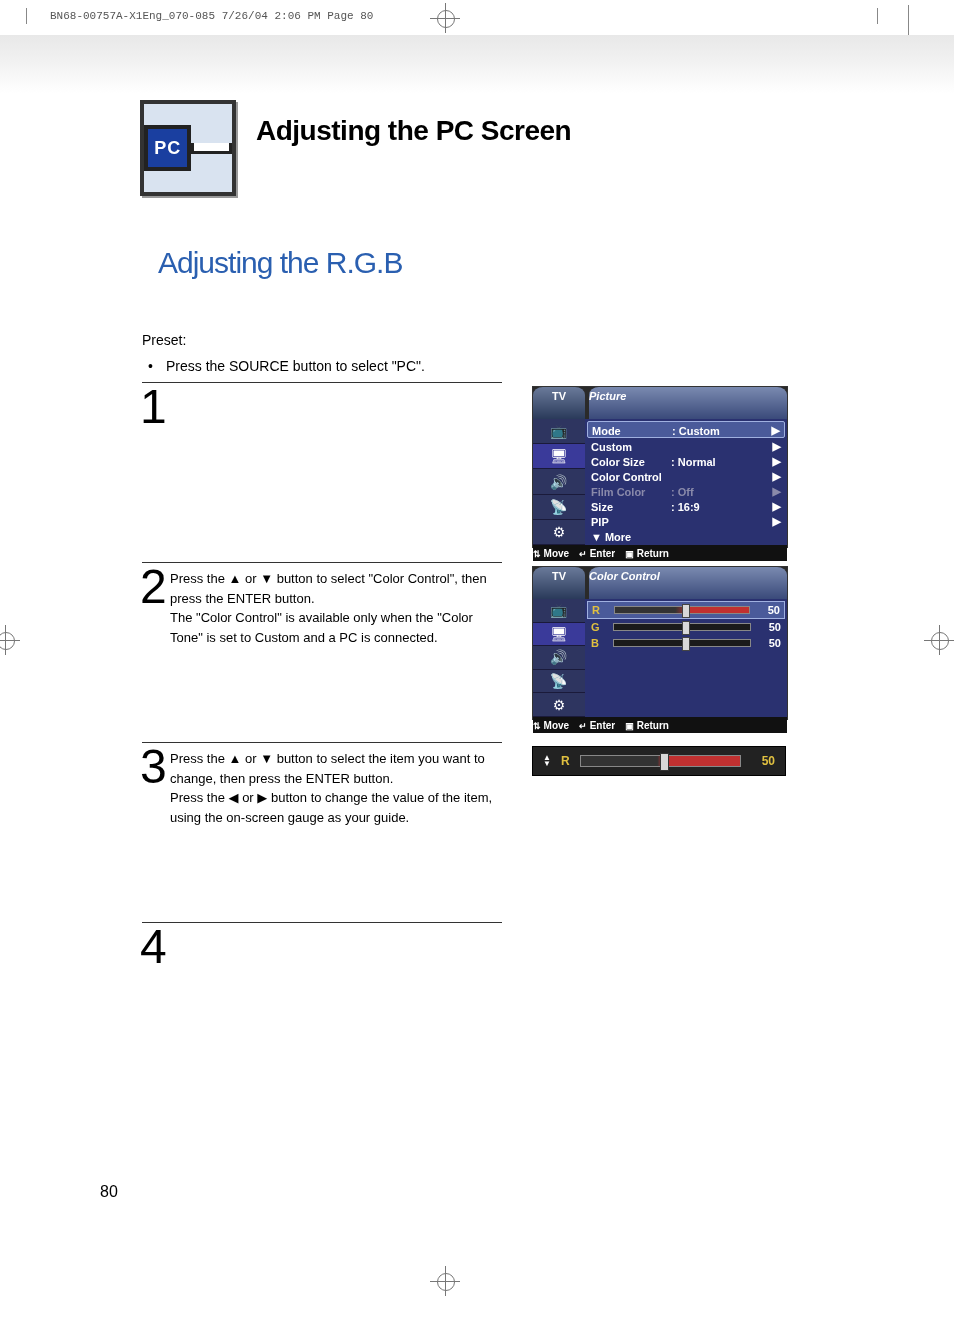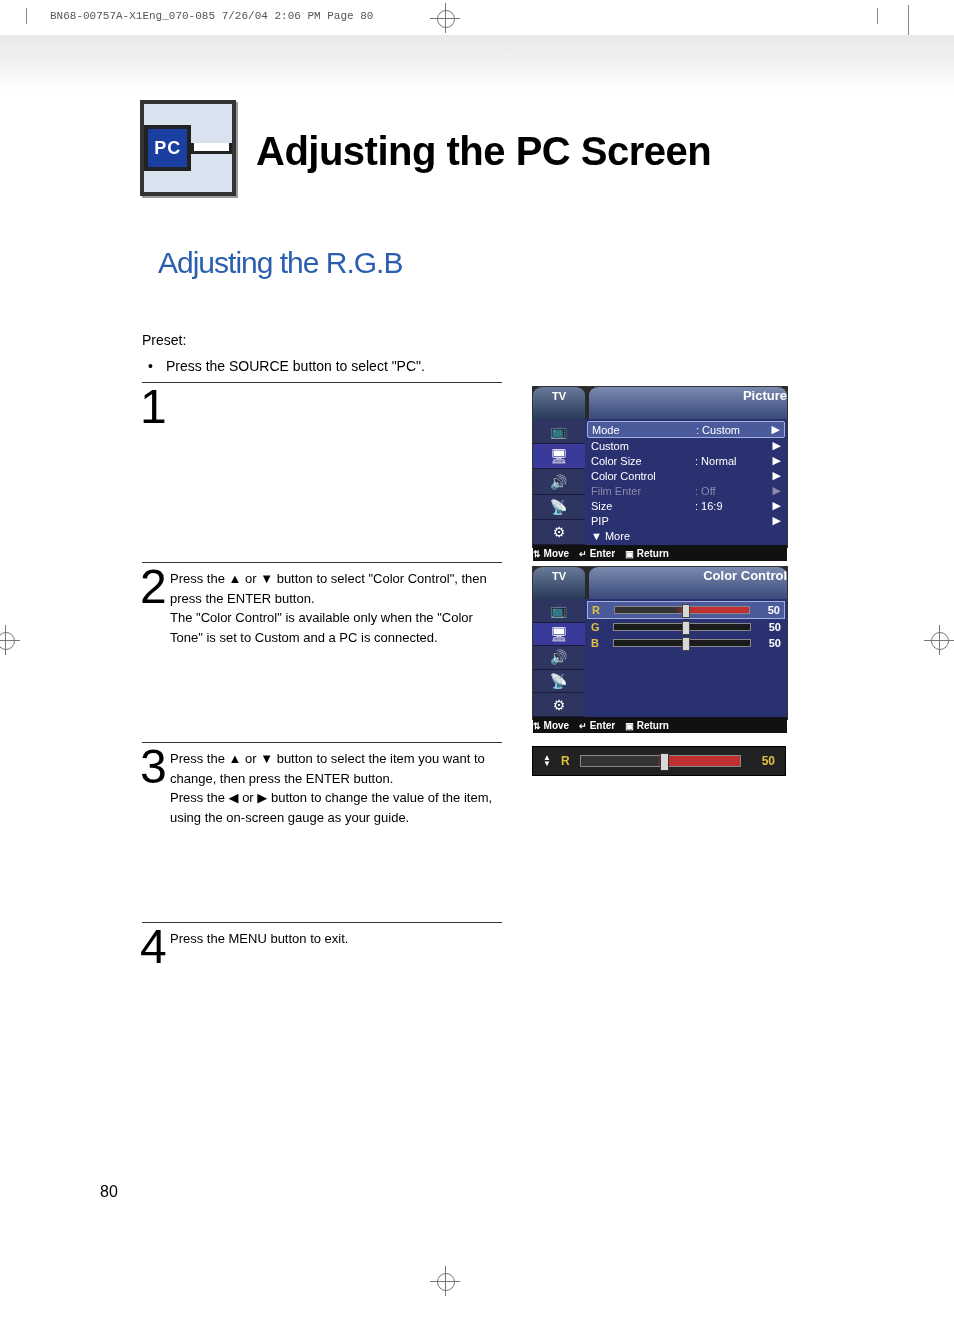--- a/index.html
+++ b/index.html
@@ -84,25 +84,24 @@
   }
   .pc-icon-inner {
     background:#1a3fa0; width:100%;height:100%;display:flex;align-items:center;justify-content:center;font-size:18px;letter-spacing:1px;
   }
   .pc-icon-stand { width: 44px; height: 8px; background:#fff; border:3px solid #222; border-top:none;}
 
   .page-title {
     position: absolute;
     top: 115px;
     left: 256px;
-    font-size: 40px;
+    font-size: 28px;
     font-weight: 900;
     font-family: "Arial Black","Futura","Helvetica",sans-serif;
     letter-spacing: -0.5px;
-    margin-top: 14px;
   }
   .subtitle {
     position: absolute;
     top: 246px;
     left: 158px;
     font-size: 30px;
     color: #2a5fb0;
     font-family: "Arial Narrow","Helvetica Condensed",sans-serif;
     font-stretch: condensed;
     letter-spacing: -1px;
@@ -178,24 +177,25 @@
     text-align: center;
     line-height: 18px;
     font-weight: bold;
     font-size: 11px;
   }
   .osd-tab-title {
     flex: 1;
     background: linear-gradient(#7a8ab0,#3a4a7a);
     border-radius: 10px 10px 0 0 / 8px 8px 0 0;
     margin-left: 4px;
-    text-align: right;
+    text-align: left;
     line-height: 18px;
     font-weight: bold;
-    font-size: 13px;
+    font-size: 11px;
+    font-style: italic;
   }
   .osd-body {
     display: flex;
     height: calc(100% - 34px);
   }
   .osd-side {
     width: 52px;
     background: #2e3560;
     display:flex;flex-direction:column;
   }
@@ -207,24 +207,23 @@
   }
   .osd-main {
     flex: 1;
     background: #2a3170;
     padding: 2px 6px 2px 6px;
     font-size: 11px;
   }
   .osd-row {
     display: flex;
     justify-content: space-between;
-    align-items: center;
+    align-items: flex-end;
     height: 15px;
-    font-weight: normal;
-    gap: 24px;
+    font-weight: bold;
   }
   .osd-row.selected {
     background: #4a5a9a;
     border: 1px solid #a0b0e0;
     margin: 0 -4px;
     padding: 0 4px;
     border-radius: 2px;
   }
   .osd-row .lbl { flex: 0 0 80px;}
   .osd-row .val { flex: 1; text-align:left;}
@@ -344,21 +343,20 @@
   <div class="step-body" style="white-space:pre-line">Press the ▲ or ▼ button to select "Color Control", then press the ENTER button.
 The "Color Control" is available only when the "Color Tone" is set to Custom and a PC is connected.</div>
 </div>
 <div class="step step3">
   <div class="step-num">3</div>
   <div class="step-body" style="white-space:pre-line">Press the ▲ or ▼ button to select the item you want to change, then press the ENTER button.
 Press the ◀ or ▶ button to change the value of the item, using the on-screen gauge as your guide.</div>
 </div>
 <div class="step step4">
   <div class="step-num">4</div>
-  <div class="step-body">Press the MENU button to exit.</div>
 </div>
 
 <div class="osd osd1">
   <div class="osd-header">
     <div class="osd-tab-tv">TV</div>
     <div class="osd-tab-title">Picture</div>
   </div>
   <div class="osd-body">
     <div class="osd-side">
       <div class="osd-side-icon">📺</div>
@@ -382,21 +380,21 @@
           <span class="lbl">Color Size</span>
           <span class="val">:  Normal</span>
           <span class="arr">▶</span>
         </div>
         <div class="osd-row">
           <span class="lbl">Color Control</span>
           <span class="val"></span>
           <span class="arr">▶</span>
         </div>
         <div class="osd-row dim">
-          <span class="lbl">Film Enter</span>
+          <span class="lbl">Film Color</span>
           <span class="val">:  Off</span>
           <span class="arr">▶</span>
         </div>
         <div class="osd-row">
           <span class="lbl">Size</span>
           <span class="val">:  16:9</span>
           <span class="arr">▶</span>
         </div>
         <div class="osd-row">
           <span class="lbl">PIP</span>

